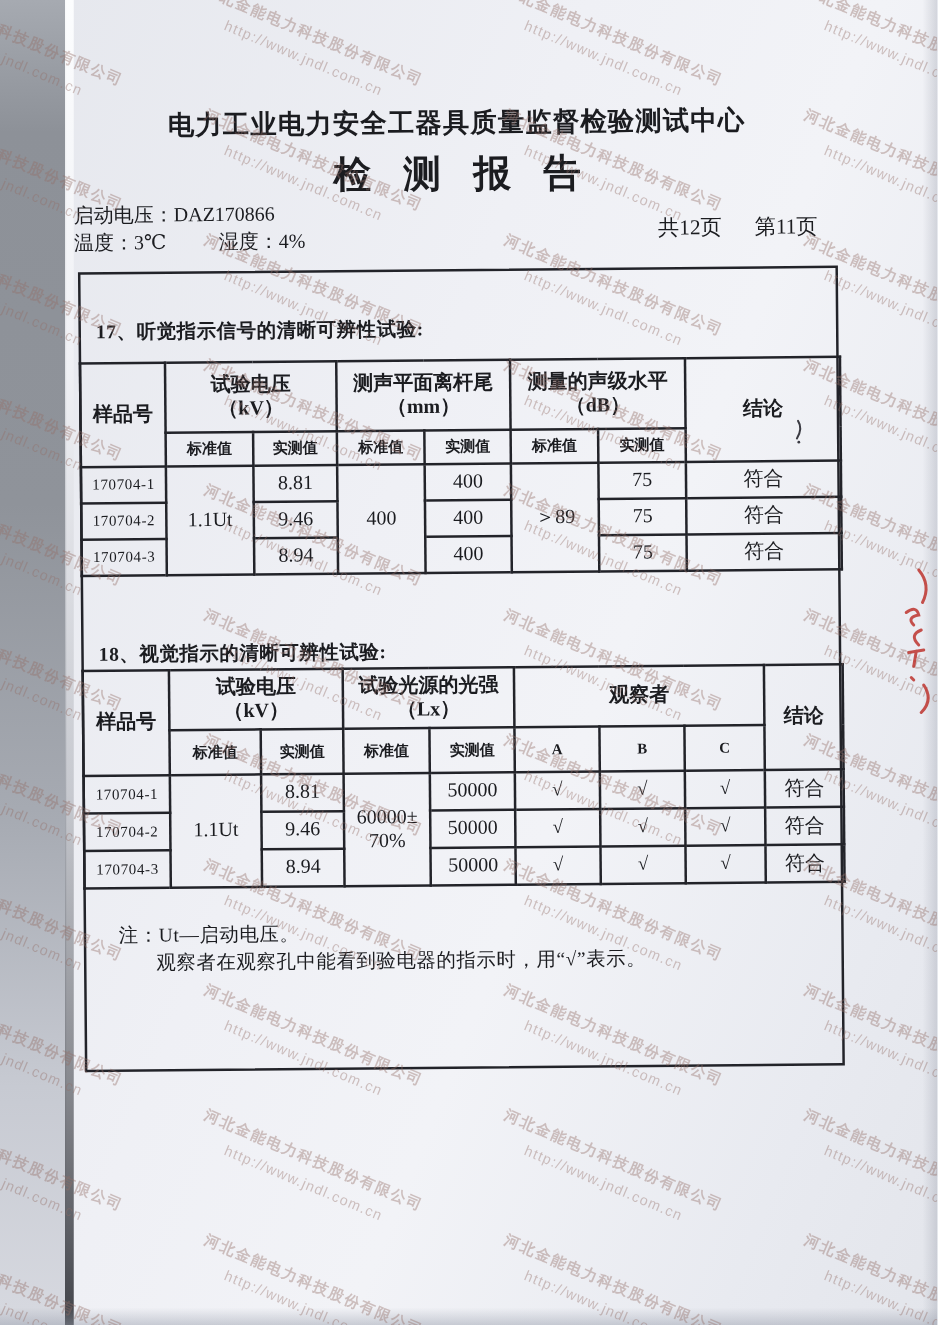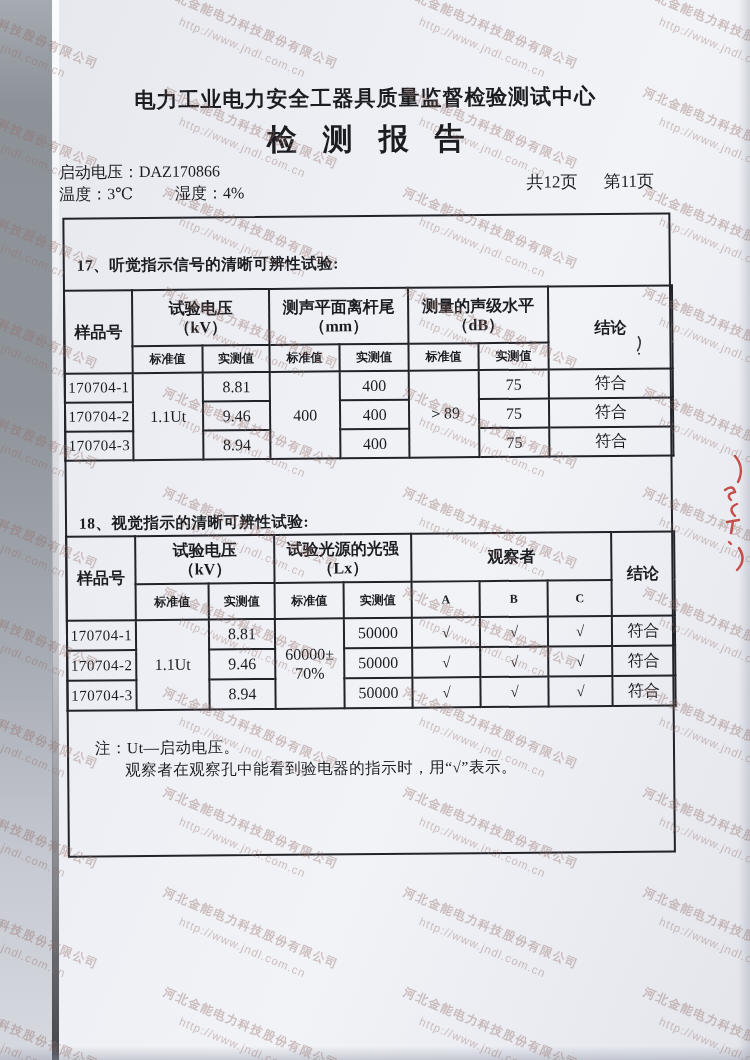--- a/index.html
+++ b/index.html
@@ -40,21 +40,21 @@
   .h17{top:36px;}
   .h18{top:294px;}
 
   table.rpt{position:absolute;left:-2px;border-collapse:collapse;table-layout:fixed;width:608px;}
   table.t17{top:70px;}
   table.t18{top:316px;}
   .rpt td{border:2px solid #222329;text-align:center;vertical-align:middle;padding:0;overflow:hidden;}
   .rpt .hd{font-size:16px;font-weight:700;line-height:20px;}
   .rpt .sub{font-size:12px;font-weight:700;}
   .rpt .val{font-size:16px;}
-  .rpt .sid{font-size:15px;letter-spacing:.5px;margin-left:28px;}
+  .rpt .sid{font-size:12px;letter-spacing:.5px;margin-left:28px;}
   .rpt .chk{font-size:15px;}
   tr.rg17{height:56px;} tr.rs17{height:27px;} tr.rd17{height:29px;}
   tr.rg18{height:48px;} tr.rs18{height:36px;} tr.rd18{height:30px;}
   .twoline div{line-height:19px;}
 
   .note{position:absolute;font-size:15.5px;letter-spacing:.5px;white-space:nowrap;}
   .note1{left:26px;top:519px;}
   .note2{left:56px;top:541px;}
 
   .pen-mark{position:absolute;left:566px;top:120px;width:14px;height:22px;}

